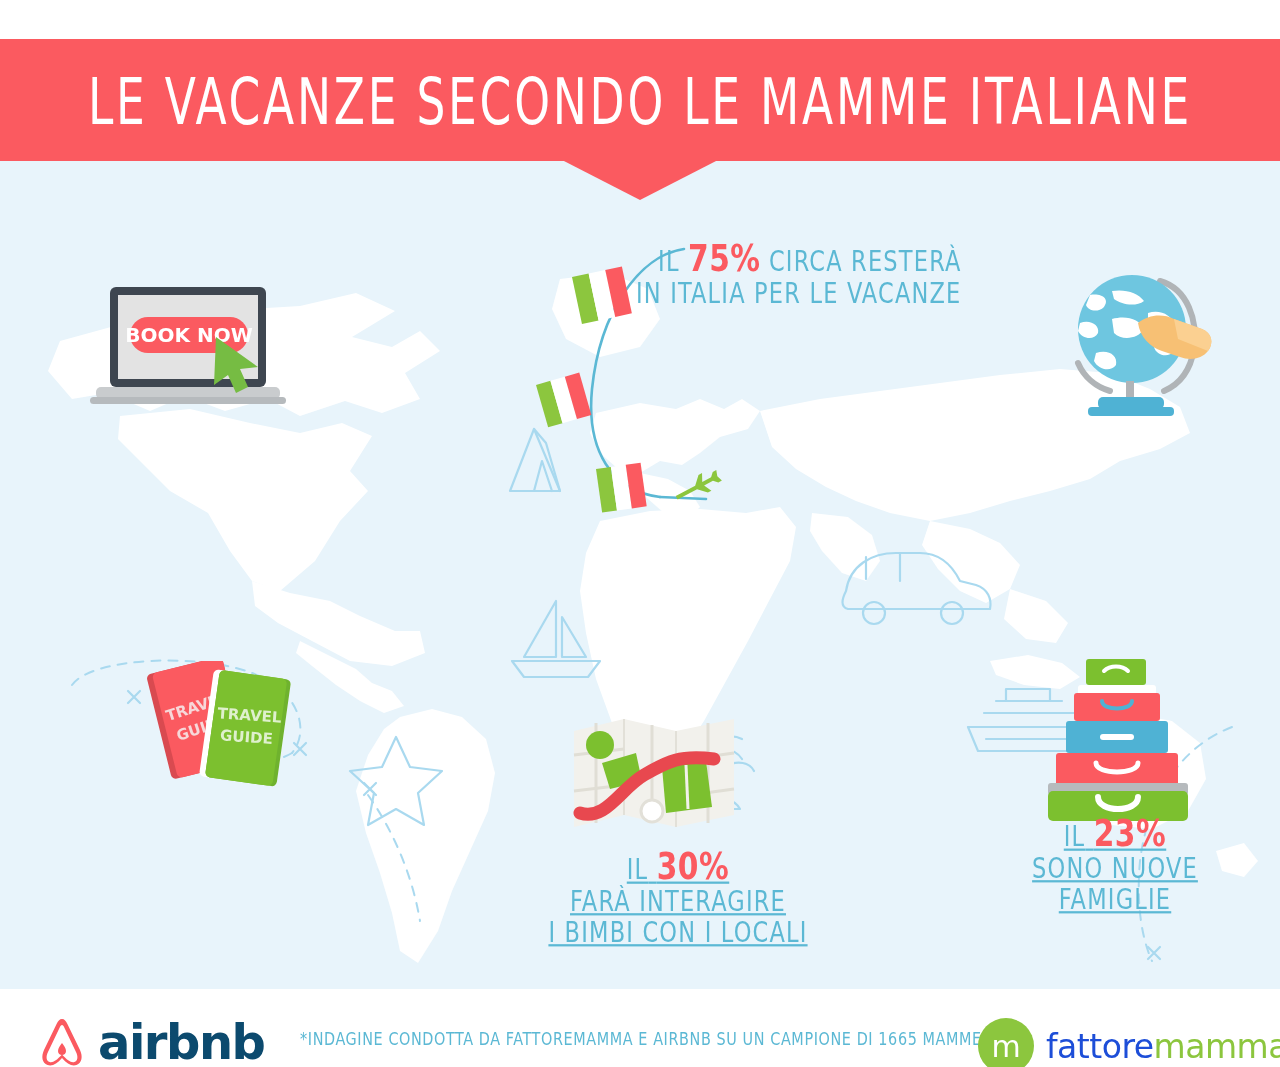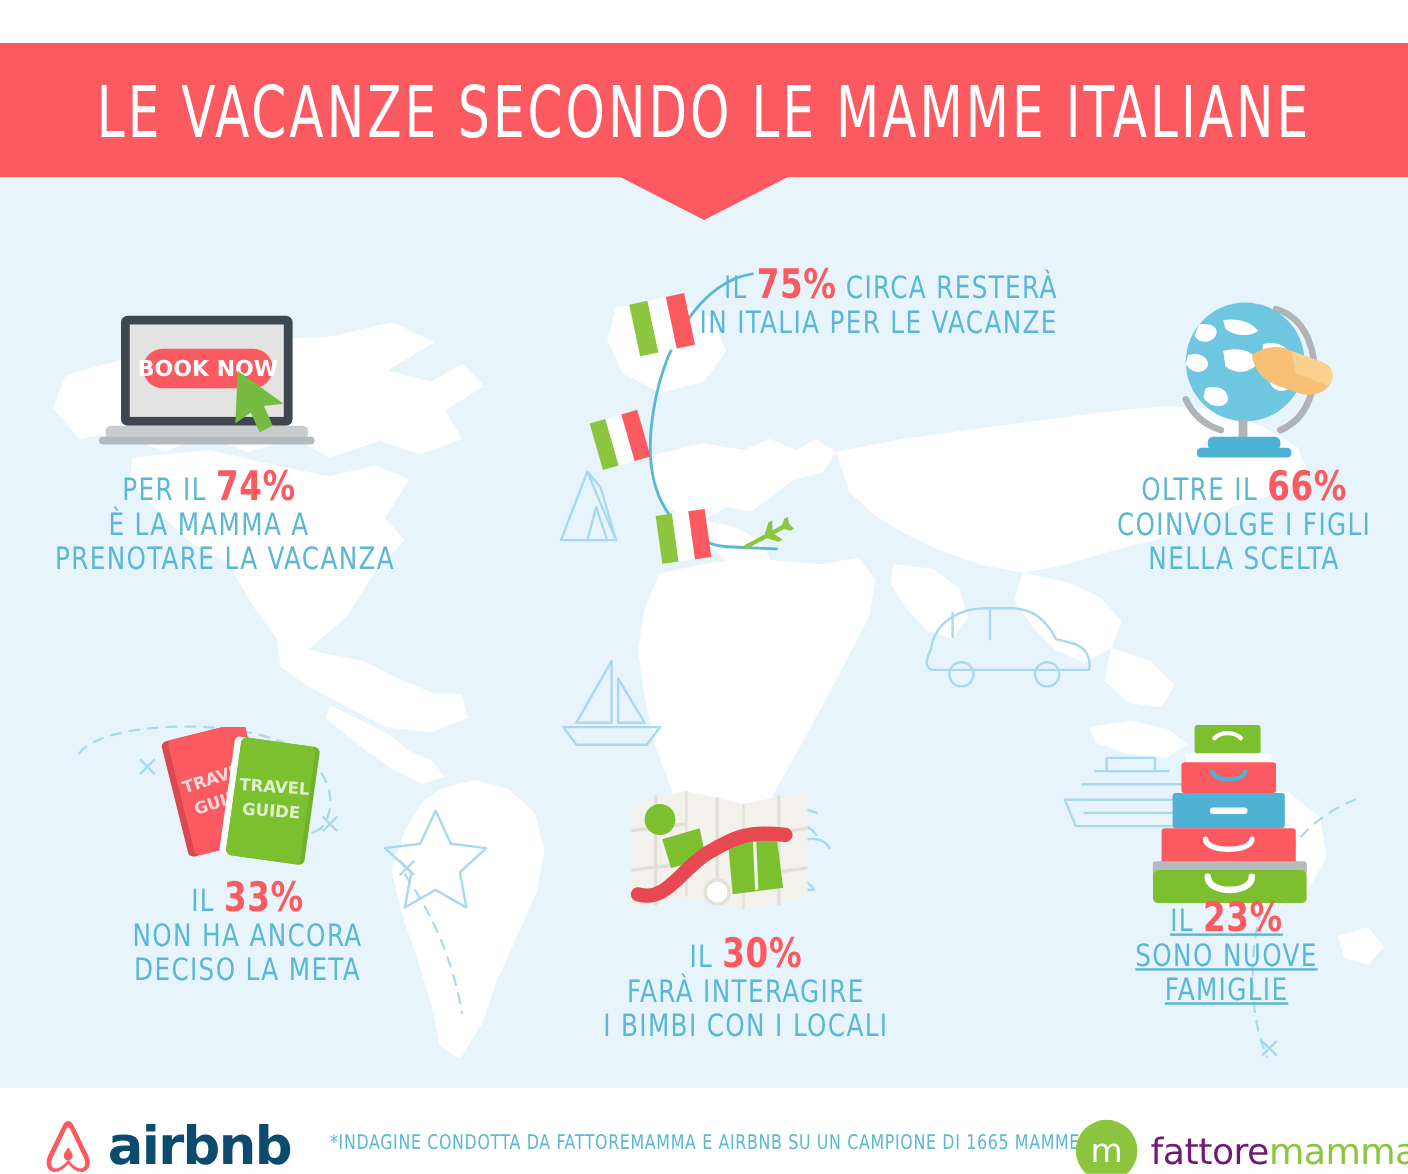--- a/index.html
+++ b/index.html
@@ -128,21 +128,21 @@
     color: #ffffff;
     display: flex; align-items: center; justify-content: center;
     font-family: "DejaVu Sans", sans-serif;
     font-size: 30px; font-weight: 500;
   }
   #fm-word {
     font-family: "DejaVu Sans", sans-serif;
     font-size: 33px;
     letter-spacing: -0.5px;
   }
-  #fm-word .a { color: #701a75; }
+  #fm-word .a { color: #1d4ed8; }
   #fm-word .b { color: #8cc63e; }
 </style>
 </head>
 <body>
 
 <div id="page">
 
   <div id="header">
     <div id="title">Le vacanze secondo le mamme italiane</div>
   </div>
@@ -373,48 +373,24 @@
 
   <div class="stat" style="left:636px; top:200px; text-align:right;">
     <span class="line">
       <span>IL</span>
       <span class="pct">75%</span>
       <span>CIRCA RESTERÀ</span>
     </span>
     <span class="line">IN ITALIA PER LE VACANZE</span>
   </div>
 
-  <div class="stat" style="left:50px; top:383px; width:280px;">
-    <span class="line">
-      <span>PER IL</span>
-      <span class="pct">74%</span>
-    </span>
-    <span class="line">È LA MAMMA A</span>
-    <span class="line">PRENOTARE LA VACANZA</span>
-  </div>
-
-  <div class="stat" style="left:1000px; top:383px; width:262px;">
-    <span class="line">
-      <span>OLTRE IL</span>
-      <span class="pct">66%</span>
-    </span>
-    <span class="line">COINVOLGE I FIGLI</span>
-    <span class="line">NELLA SCELTA</span>
-  </div>
-
-  <div class="stat" style="left:100px; top:757px; width:250px;">
-    <span class="line">
-      <span>IL</span>
-      <span class="pct">33%</span>
-    </span>
-    <span class="line">NON HA ANCORA</span>
-    <span class="line">DECISO LA META</span>
-  </div>
-
-  <div class="stat" style="left:548px; top:808px; width:260px;">
+
+
+
+  <div class="stat" style="left:548px; top:808px; width:260px;text-decoration:underline;">
     <span class="line">
       <span>IL</span>
       <span class="pct">30%</span>
     </span>
     <span class="line">FARÀ INTERAGIRE</span>
     <span class="line">I BIMBI CON I LOCALI</span>
   </div>
 
   <div class="stat" style="left:1000px; top:775px; width:230px;text-decoration:underline;">
     <span class="line">

